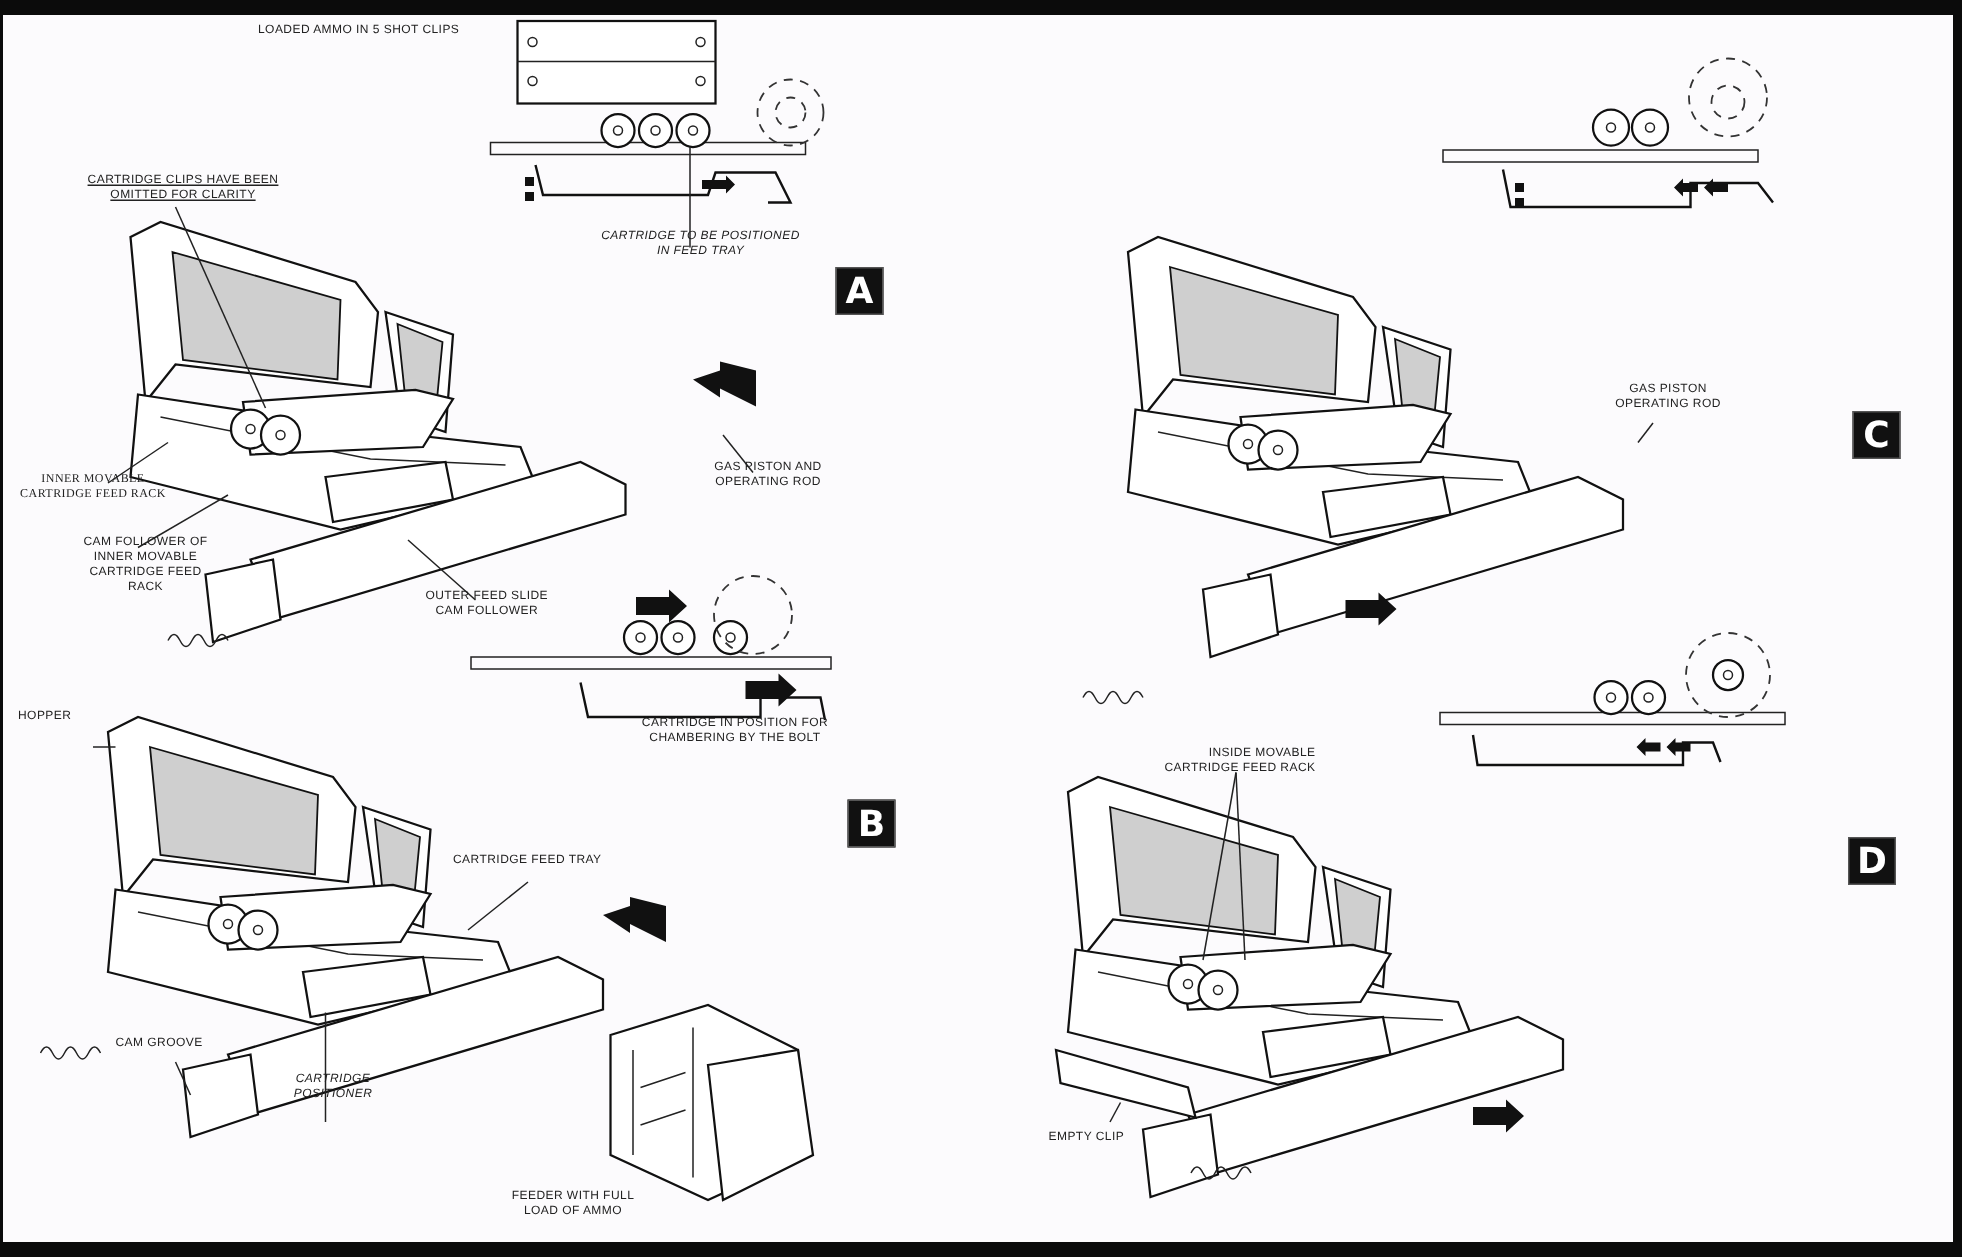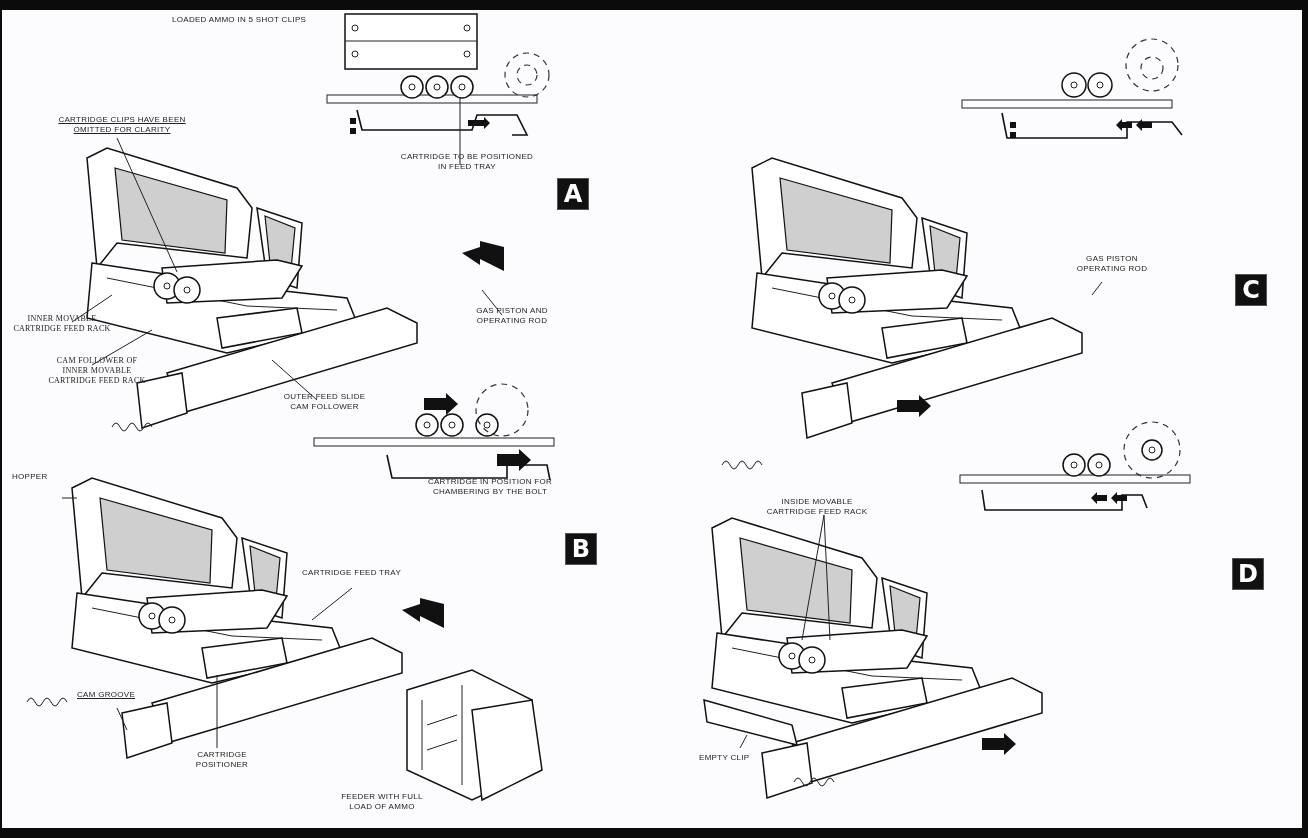--- a/index.html
+++ b/index.html
@@ -184,34 +184,34 @@
         <use href="#spring"></use>
       </g>
     <path class="fill" d="M702,690 L790,715 L795,735 L705,712 Z"></path>
     <line class="thin" x1="822" y1="505" x2="800" y2="630"></line>
     <line class="thin" x1="822" y1="505" x2="828" y2="630"></line>
     <line class="thin" x1="738" y1="738" x2="745" y2="725"></line>
   </svg>
 
   <div class="lbl" style="left:170px;top:5px;">LOADED AMMO IN 5 SHOT CLIPS</div>
   <div class="lbl" style="left:40px;top:105px;white-space:normal;width:160px;text-decoration:underline;">CARTRIDGE CLIPS HAVE BEEN OMITTED FOR CLARITY</div>
-  <div class="lbl" style="left:395px;top:142px;white-space:normal;width:140px;">CARTRIDGE TO BE POSITIONED IN FEED TRAY</div>
+  <div class="lbl" style="left:395px;top:142px;white-space:normal;width:140px;font-style:italic;">CARTRIDGE TO BE POSITIONED IN FEED TRAY</div>
   <div class="lbl" style="left:5px;top:304px;white-space:normal;width:110px;font-family:Liberation Serif, serif;">INNER MOVABLE CARTRIDGE FEED RACK</div>
-  <div class="lbl" style="left:45px;top:346px;white-space:normal;width:100px;font-family:Liberation Serif, serif;">CAM FOLLOWER OF INNER MOVABLE CARTRIDGE FEED RACK</div>
+  <div class="lbl" style="left:45px;top:346px;white-space:normal;width:100px;">CAM FOLLOWER OF INNER MOVABLE CARTRIDGE FEED RACK</div>
   <div class="lbl" style="left:275px;top:382px;white-space:normal;width:95px;">OUTER FEED SLIDE CAM FOLLOWER</div>
   <div class="lbl" style="left:465px;top:296px;white-space:normal;width:90px;">GAS PISTON AND OPERATING ROD</div>
   <div class="lbl" style="left:413px;top:467px;white-space:normal;width:150px;">CARTRIDGE IN POSITION FOR CHAMBERING BY THE BOLT</div>
   <div class="badge" style="left:555px;top:168px;">A</div>
 
   <div class="lbl" style="left:10px;top:462px;">HOPPER</div>
   <div class="lbl" style="left:300px;top:558px;">CARTRIDGE FEED TRAY</div>
-  <div class="lbl" style="left:75px;top:680px;text-decoration:underline;">CAM GROOVE</div>
-  <div class="lbl" style="left:185px;top:740px;white-space:normal;width:70px;">CARTRIDGE POSITIONER</div>
+  <div class="lbl" style="left:75px;top:680px;">CAM GROOVE</div>
+  <div class="lbl" style="left:185px;top:704px;white-space:normal;width:70px;font-style:italic;">CARTRIDGE POSITIONER</div>
   <div class="lbl" style="left:330px;top:782px;white-space:normal;width:100px;">FEEDER WITH FULL LOAD OF AMMO</div>
   <div class="badge" style="left:563px;top:523px;">B</div>
 
   <div class="lbl" style="left:1070px;top:244px;white-space:normal;width:80px;">GAS PISTON OPERATING ROD</div>
   <div class="badge" style="left:1233px;top:264px;">C</div>
 
-  <div class="lbl" style="left:755px;top:487px;white-space:normal;width:120px;">INSIDE MOVABLE CARTRIDGE FEED RACK</div>
+  <div class="lbl" style="left:755px;top:487px;white-space:normal;width:120px;text-align:right;">INSIDE MOVABLE CARTRIDGE FEED RACK</div>
   <div class="lbl" style="left:697px;top:743px;">EMPTY CLIP</div>
   <div class="badge" style="left:1230px;top:548px;">D</div>
 </div>
 
 </body></html>

